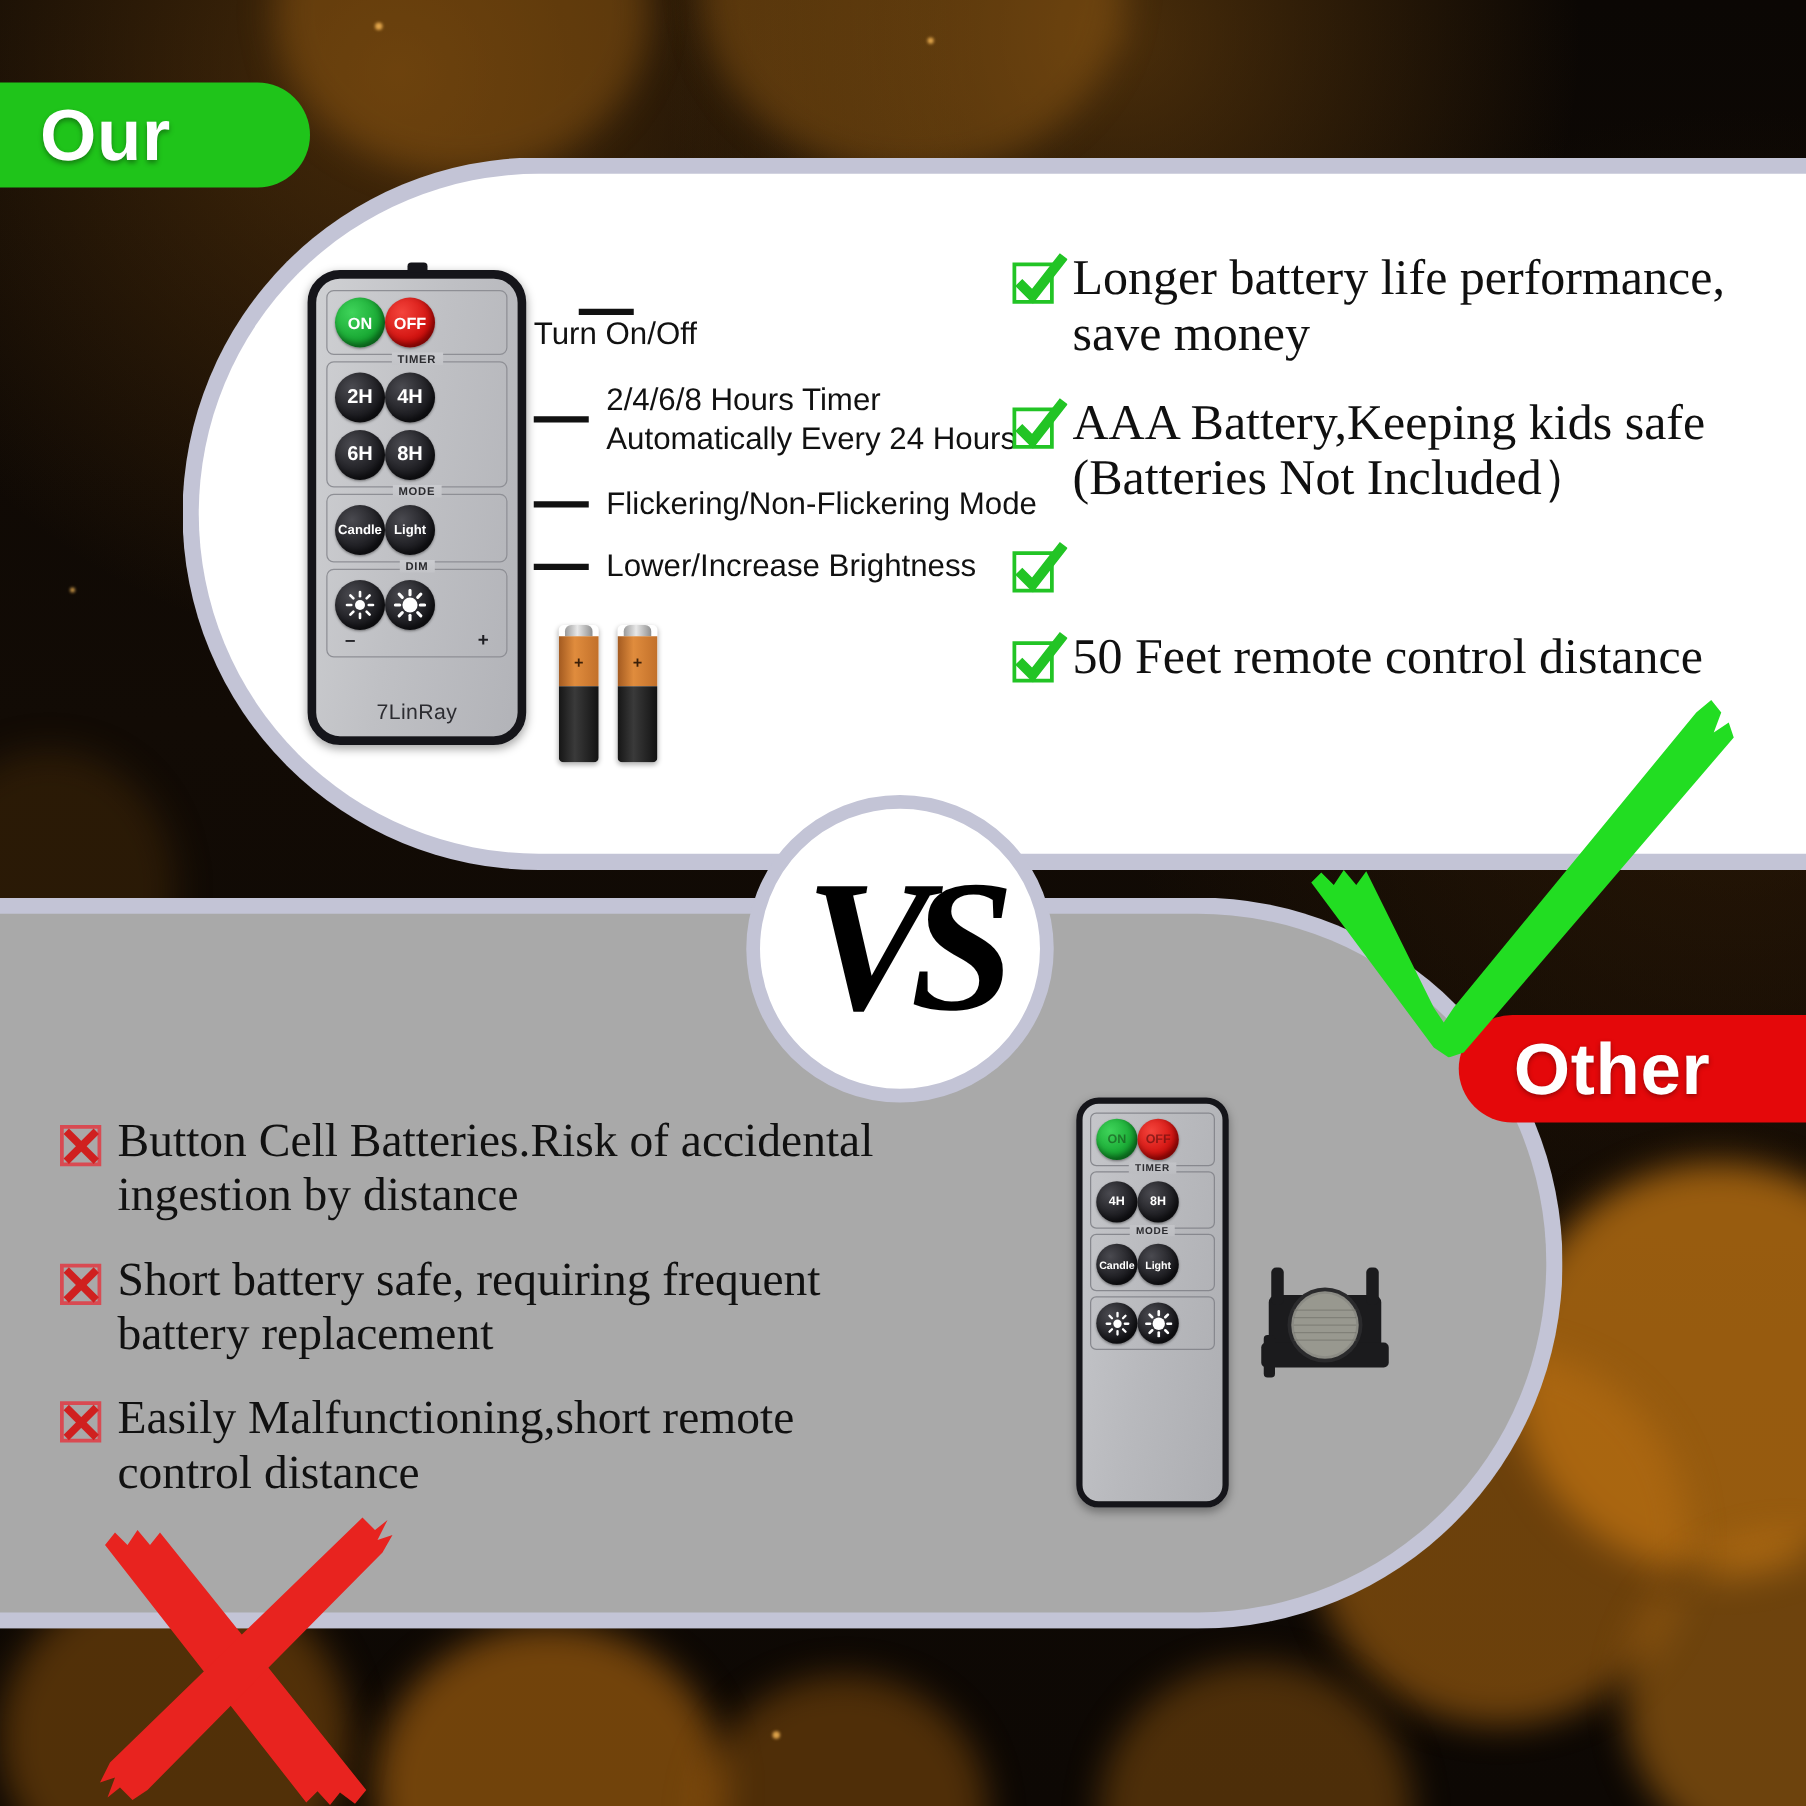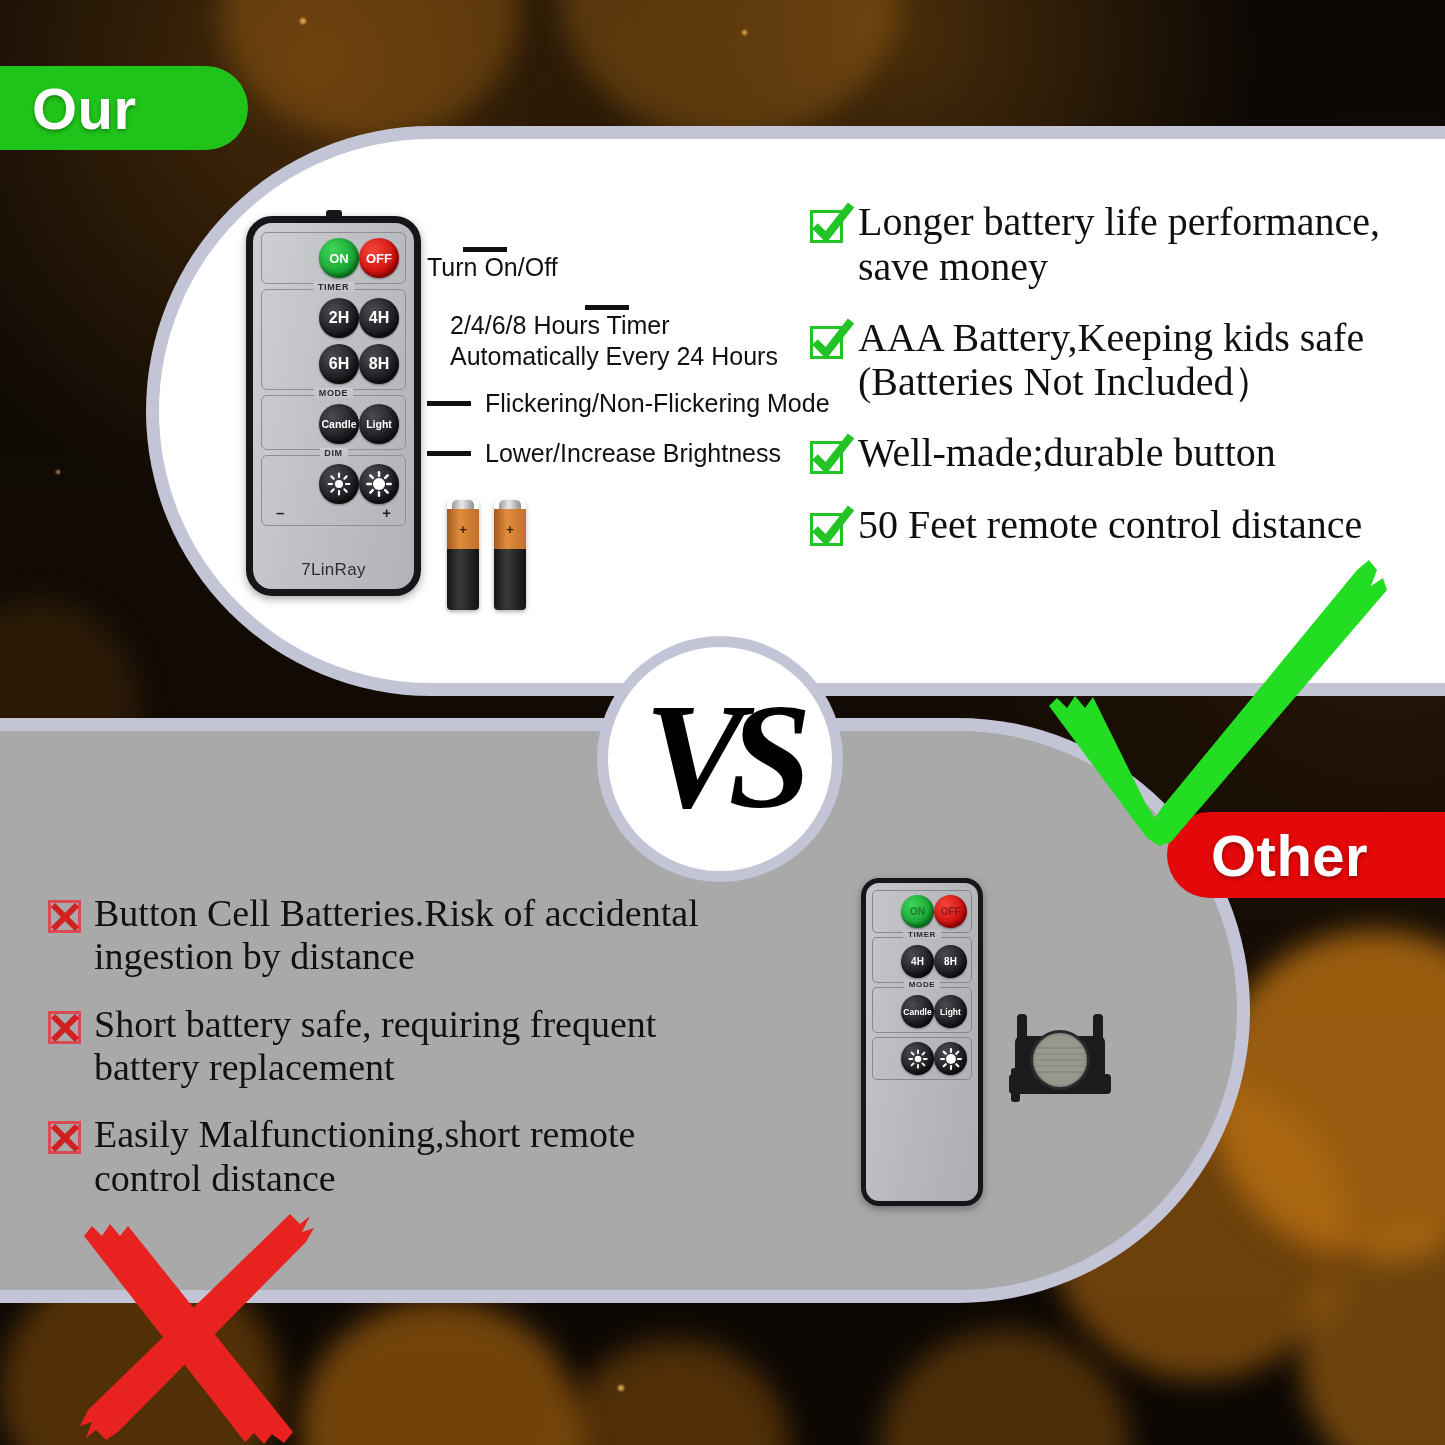--- a/index.html
+++ b/index.html
@@ -69,21 +69,21 @@
     box-shadow:0 3px 8px rgba(0,0,0,.35);
   }
   .remote-our{left:246px;top:216px;width:175px;height:380px;padding:9px 8px;}
   .nub{position:absolute;left:50%;top:-13px;transform:translateX(-50%);
        width:16px;height:8px;background:#15151a;border-radius:3px 3px 0 0;}
   .grp{border:1px solid #8e8f95;border-radius:6px;position:relative;
        margin-bottom:5px;padding:5px 6px;}
   .grp-label{position:absolute;top:-8px;left:50%;transform:translateX(-50%);
     background:linear-gradient(180deg,#cacbcf,#c2c3c7);padding:0 5px;
     font-size:9px;color:#2b2b2f;letter-spacing:.6px;font-weight:bold;}
-  .row{display:flex;justify-content:flex-end;align-items:center;}
+  .row{display:flex;justify-content:flex-start;align-items:center;}
   .row + .row{margin-top:6px;}
   .btn{width:40px;height:40px;border-radius:50%;display:flex;align-items:center;
        justify-content:center;font-size:13px;font-weight:bold;color:#fff;
        box-shadow:inset -2px -3px 5px rgba(0,0,0,.45), 0 1px 2px rgba(0,0,0,.4);}
   .btn-on{background:radial-gradient(circle at 34% 30%,#3fd45a,#11a02c 70%);}
   .btn-off{background:radial-gradient(circle at 34% 30%,#f4443c,#cc0a08 70%);}
   .btn-dark{background:radial-gradient(circle at 34% 30%,#4a4a50,#141418 72%);
             color:#fff;font-size:16px;}
   .btn-dark.sm{font-size:10.5px;}
   .pm{display:flex;justify-content:space-between;padding:1px 8px 0;
@@ -246,21 +246,21 @@
   <div class="batt" style="left:494px;top:500px;">
     <div class="cap"></div>
     <div class="top">+</div>
     <div class="body"></div>
   </div>
 
   <div class="callout" style="left:427px;top:247px;flex-direction:column;">
     <span class="dash"></span>
     <span class="txt">Turn On/Off</span>
   </div>
-  <div class="callout" style="left:450px;top:305px;flex-direction:column;">
+  <div class="callout" style="left:427px;top:305px;">
     <span class="dash"></span>
     <span class="txt">2/4/6/8 Hours Timer
 Automatically Every 24 Hours</span>
   </div>
   <div class="callout" style="left:427px;top:388px;">
     <span class="dash"></span>
     <span class="txt">Flickering/Non-Flickering Mode</span>
   </div>
   <div class="callout" style="left:427px;top:438px;">
     <span class="dash"></span>
@@ -288,21 +288,20 @@
       <span class="t" style="white-space:pre-line;">AAA Battery,Keeping kids safe
 (Batteries Not Included）</span>
     </div>
     <div class="feat">
       <span class="ck">
         <span class="box"></span>
         <svg viewBox="0 0 46 46">
             <path d="M7 24 L18 35 L43 3" fill="none" stroke="#22c425" stroke-width="8" stroke-linecap="butt" stroke-linejoin="miter"></path>
           </svg>
       </span>
-      <span class="t" style="white-space:pre-line;">Well-made;durable button</span>
     </div>
     <div class="feat">
       <span class="ck">
         <span class="box"></span>
         <svg viewBox="0 0 46 46">
             <path d="M7 24 L18 35 L43 3" fill="none" stroke="#22c425" stroke-width="8" stroke-linecap="butt" stroke-linejoin="miter"></path>
           </svg>
       </span>
       <span class="t" style="white-space:pre-line;">50 Feet remote control distance</span>
     </div>

